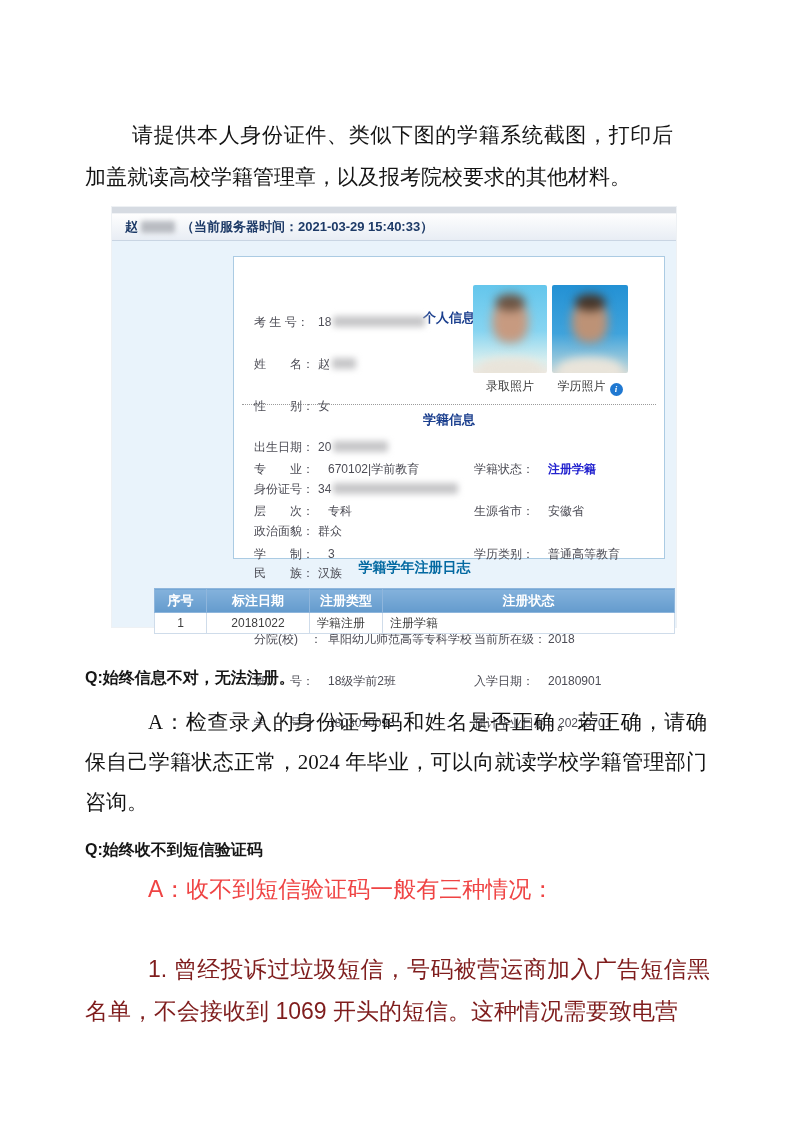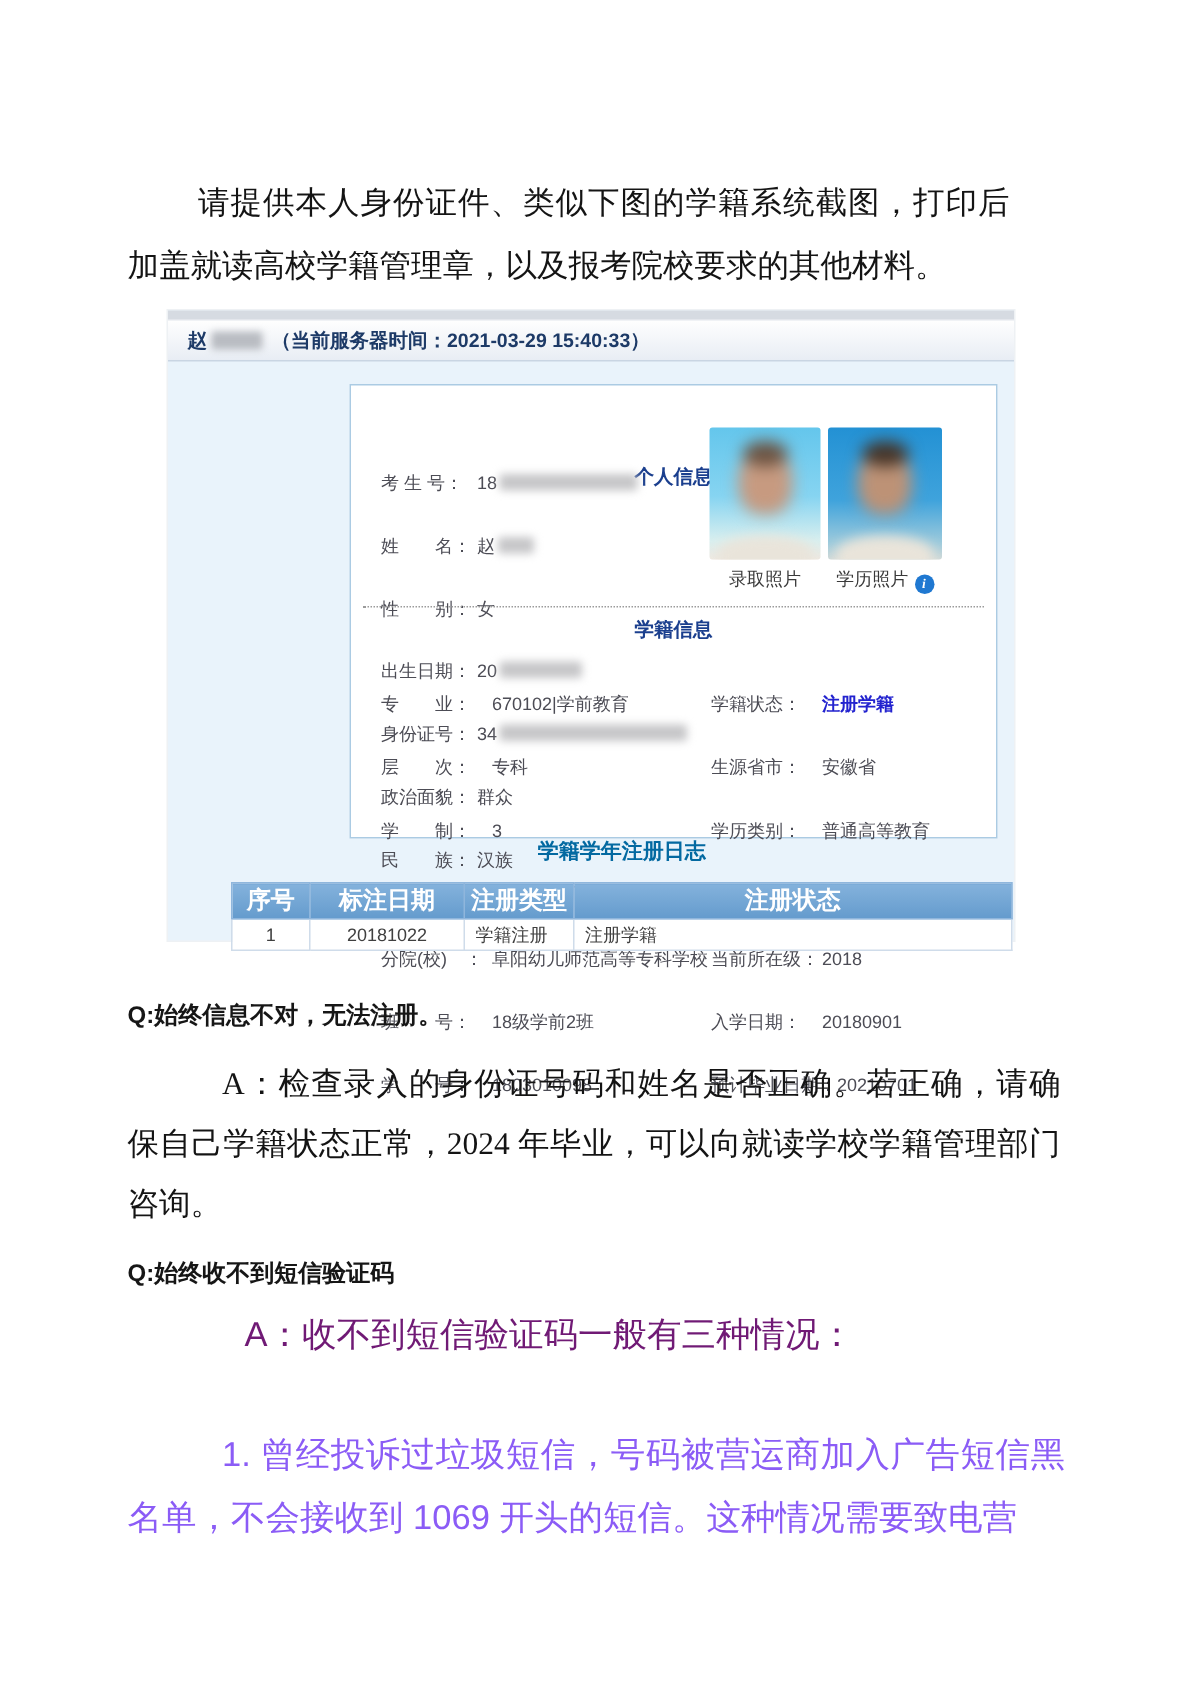--- a/index.html
+++ b/index.html
@@ -9,24 +9,24 @@
   
   .intro{position:absolute;left:85px;top:93px;width:588px;
          font-family:"Liberation Serif",serif;font-size:21px;line-height:42px;
          color:#141414;text-align:justify;text-indent:47px;}
   .q{position:absolute;left:85px;font-size:16px;line-height:21px;font-weight:bold;
      color:#161616;font-family:"Liberation Sans",sans-serif;}
   .q1{top:651px;} .q2{top:823px;}
   .a1{position:absolute;left:85px;top:681px;width:622px;
       font-family:"Liberation Serif",serif;font-size:21px;line-height:40px;
       color:#141414;text-align:justify;text-indent:63px;}
-  .a2{position:absolute;left:100px;top:849px;width:650px;
-      font-size:23px;line-height:34px;color:#701a75;text-indent:63px;}
+  .a2{position:absolute;left:85px;top:849px;width:650px;
+      font-size:23px;line-height:34px;color:#ef4444;text-indent:63px;}
   .item1{position:absolute;left:85px;top:925px;width:625px;
-      font-size:23px;line-height:42px;color:#8b5cf6;text-align:justify;text-indent:63px;}
+      font-size:23px;line-height:42px;color:#7f1d1d;text-align:justify;text-indent:63px;}
 
   
   .shot{position:absolute;left:112px;top:207px;width:564px;height:420px;
         background:#e9f3fb;font-size:12px;color:#4c4c55;
         box-shadow:0 0 0 1px #eef1f4;}
   .topstrip{height:6px;background:#d6dbe2;border-bottom:1px solid #f0f2f5;}
   .shead{height:26px;background:linear-gradient(#fefefe,#e8edf4);
          border-bottom:1px solid #c9d5e3;display:flex;align-items:center;
          padding-left:13px;font-size:13px;font-weight:bold;color:#1d3a67;}
   .name-blur{display:inline-block;width:34px;height:12px;background:#b9bcc2;
@@ -68,21 +68,21 @@
   .xj-right{left:240px;top:177px;}
   .xj-left .row,.xj-right .row{height:14.4px;line-height:14.4px;}
   .lab{display:inline-block;min-width:74px;}
   .status{color:#2323cf;font-weight:bold;}
 
   .log-title{position:absolute;left:42px;top:352px;width:521px;text-align:center;
         font-size:14px;font-weight:bold;color:#0369a1;}
   .log-table{position:absolute;left:42px;top:381px;width:521px;border-collapse:collapse;
         table-layout:fixed;font-size:12px;}
   .log-table th{background:linear-gradient(#84b2dc,#649bcd);color:#fff;font-weight:bold;
-        height:21px;border:1px solid #8fb6dc;font-size:16px;}
+        height:21px;border:1px solid #8fb6dc;font-size:13px;}
   .log-table td{background:#fff;height:18px;border:1px solid #cfdcea;color:#3f3f3f;}
   .c-center{text-align:center;} .c-left{text-align:left;padding-left:7px;}
 </style>
 </head>
 <body>
 
 <div class="page">
 
   <p class="intro">请提供本人身份证件、类似下图的学籍系统截图，打印后加盖就读高校学籍管理章，以及报考院校要求的其他材料。</p>
 

